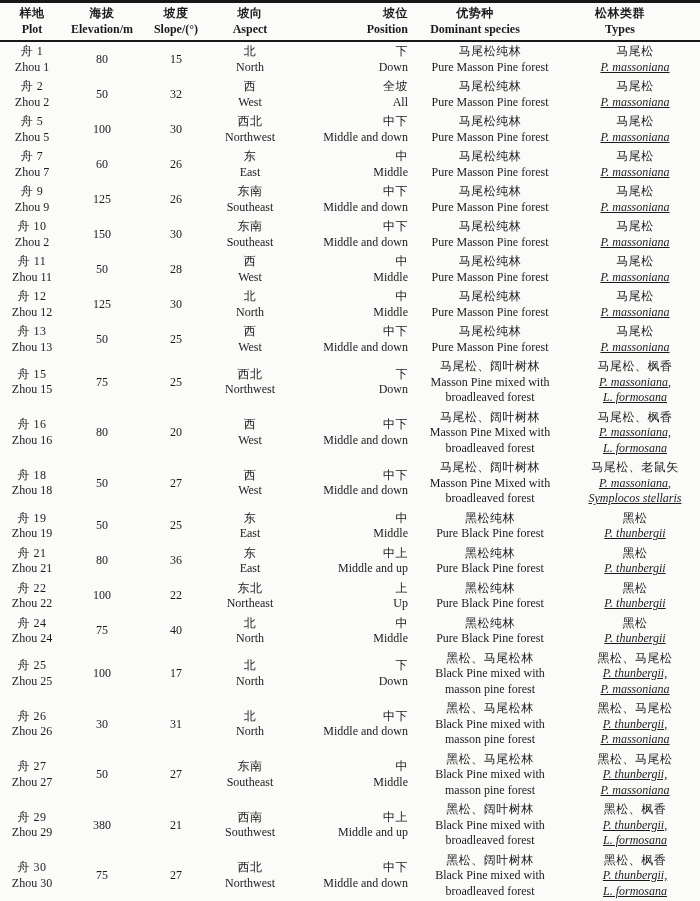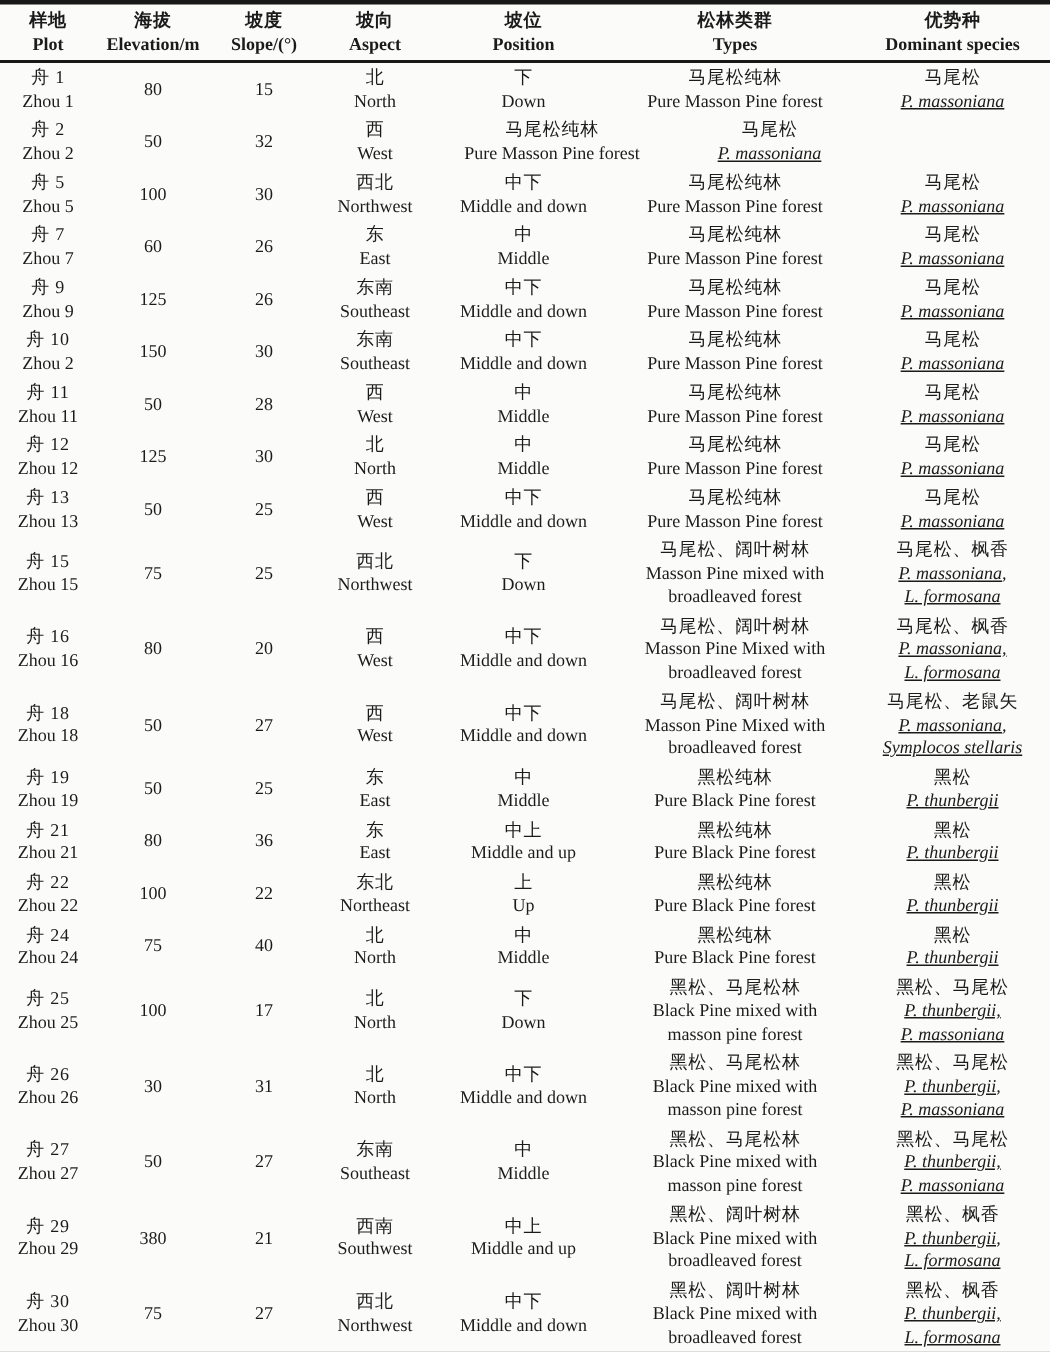--- a/index.html
+++ b/index.html
@@ -42,21 +42,21 @@
     font-size: 12px;
     line-height: 15.5px;
     box-sizing: border-box;
     padding: 0 2px;
   }
   
   .col-plot    { width: 64px;  }
   .col-elev    { width: 76px; text-align: center;  }
   .col-slope   { width: 72px;  }
   .col-aspect  { width: 76px;  }
-  .col-pos     { width: 122px; }
+  .col-pos     { width: 122px; text-align: right; }
   .col-type    { width: 160px; }
   .col-species { width: 130px; }
 
   .zh {
     font-family: "Liberation Serif", "DejaVu Serif", serif;
     letter-spacing: 0.5px;
   }
   .en {
     font-family: "Liberation Serif", "DejaVu Serif", serif;
   }
@@ -88,28 +88,28 @@
         <div class="en">Slope/(°)</div>
       </div>
       <div class="th col-aspect">
         <div class="zh">坡向</div>
         <div class="en">Aspect</div>
       </div>
       <div class="th col-pos">
         <div class="zh">坡位</div>
         <div class="en">Position</div>
       </div>
+      <div class="th col-species">
+        <div class="zh">优势种</div>
+        <div class="en">Dominant species</div>
+      </div>
       <div class="th col-type">
         <div class="zh">松林类群</div>
         <div class="en">Types</div>
       </div>
-      <div class="th col-species">
-        <div class="zh">优势种</div>
-        <div class="en">Dominant species</div>
-      </div>
     </div>
 
     <div class="tbody">
   <div class="tr">
     <div class="td col-plot">
       <div class="zh">舟 1</div>
       <div class="en">Zhou 1</div>
     </div>
     <div class="td col-elev num">80</div>
     <div class="td col-slope num">15</div>
@@ -139,20 +139,24 @@
     <div class="td col-plot">
       <div class="zh">舟 2</div>
       <div class="en">Zhou 2</div>
     </div>
     <div class="td col-elev num">50</div>
     <div class="td col-slope num">32</div>
     <div class="td col-aspect">
       <div class="zh">西</div>
       <div class="en">West</div>
     </div>
+    <div class="td col-pos">
+      <div class="zh">全坡</div>
+      <div class="en">All</div>
+    </div>
     <div class="td col-type">
       <div class="zh">马尾松纯林</div>
       <div class="en">
               <div>Pure Masson Pine forest</div>
             </div>
     </div>
     <div class="td col-species">
       <div class="zh">马尾松</div>
       <div class="latin">
               <div>P. massoniana</div>

